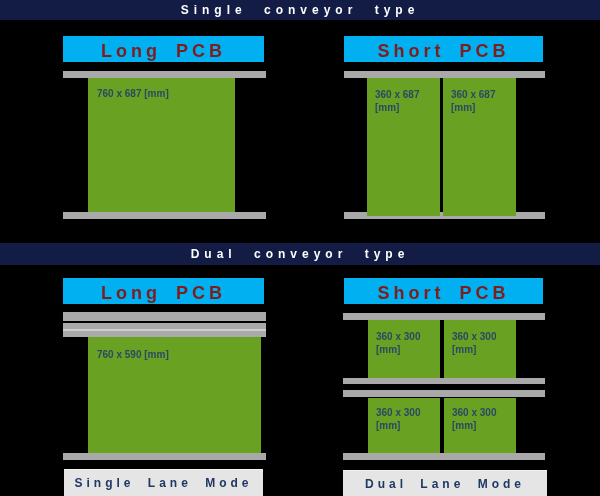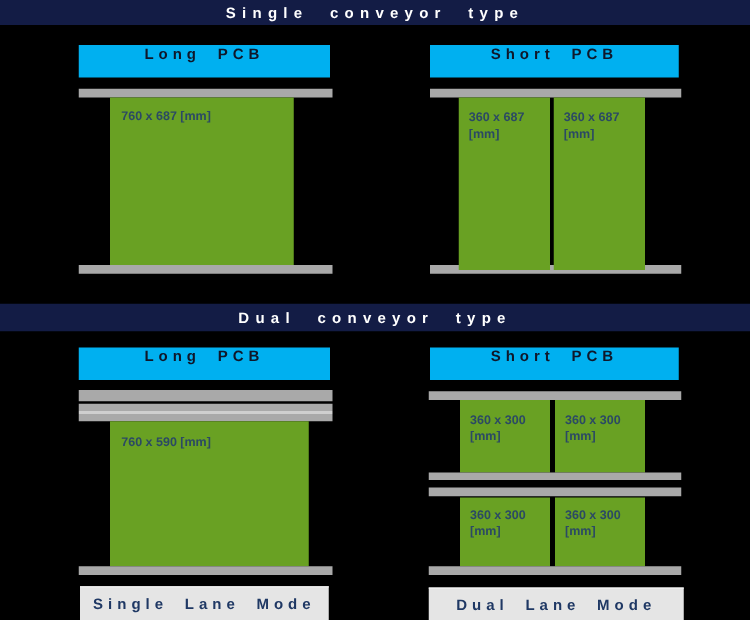--- a/index.html
+++ b/index.html
@@ -7,23 +7,23 @@
     position:relative;width:600px;height:496px;background:#000;overflow:hidden;
     font-family:"Liberation Sans","DejaVu Sans",sans-serif;
   }
   .abs{position:absolute;}
   .section-header{
     background:#131C45;color:#FFFFFF;
     font-size:12px;font-weight:bold;letter-spacing:5px;word-spacing:9px;
     text-align:center;display:flex;align-items:center;justify-content:center;
   }
   .pcb-label{
-    background:#00B0F0;color:#0f172a;
-    font-size:12px;font-weight:bold;letter-spacing:4px;word-spacing:6px;
-    display:flex;align-items:flex-start;justify-content:center;
+    background:#00B0F0;color:#7f1d1d;
+    font-size:18px;font-weight:bold;letter-spacing:4px;word-spacing:6px;
+    display:flex;align-items:flex-end;justify-content:center;
   }
   .rail{background:#A9A9A9;}
   .rail-thick{background:linear-gradient(#A9A9A9 0 6px,#CFCFCF 6px 8px,#A9A9A9 8px 100%);}
   .board{background:#69A123;color:#2B4964;font-size:10px;font-weight:700;line-height:13px;}
   .board .dim{padding:9px 6px 0 9px;}
   .board.small .dim{padding:10px 19px 0 8px;}
   .mode-box{
     background:#e5e5e5;border-top:1px solid #F2F2F2;box-sizing:border-box;
     color:#1F3864;font-size:12px;font-weight:bold;letter-spacing:4px;word-spacing:6px;
     display:flex;align-items:center;justify-content:center;
@@ -75,21 +75,21 @@
   <div class="abs pcb-label" style="left:63px;top:278px;width:201px;height:26px;">
     <span>Long PCB</span>
   </div>
   <div class="abs pcb-label" style="left:344px;top:278px;width:199px;height:26px;">
     <span>Short PCB</span>
   </div>
 
   <div class="abs rail" style="left:63px;top:312px;width:203px;height:9px;"></div>
   <div class="abs rail-thick" style="left:63px;top:323px;width:203px;height:14px;"></div>
 
-  <div class="abs board" style="left:88px;top:337px;width:159px;height:116px;">
+  <div class="abs board" style="left:88px;top:337px;width:173px;height:116px;">
     <div class="dim" style="padding-top:11px;">760 x 590 [mm]</div>
   </div>
 
   <div class="abs rail" style="left:63px;top:453px;width:203px;height:7px;"></div>
 
   <div class="abs mode-box" style="left:64px;top:469px;width:199px;height:27px;">
     <span>Single Lane Mode</span>
   </div>
 
   <div class="abs rail" style="left:343px;top:313px;width:202px;height:7px;"></div>

